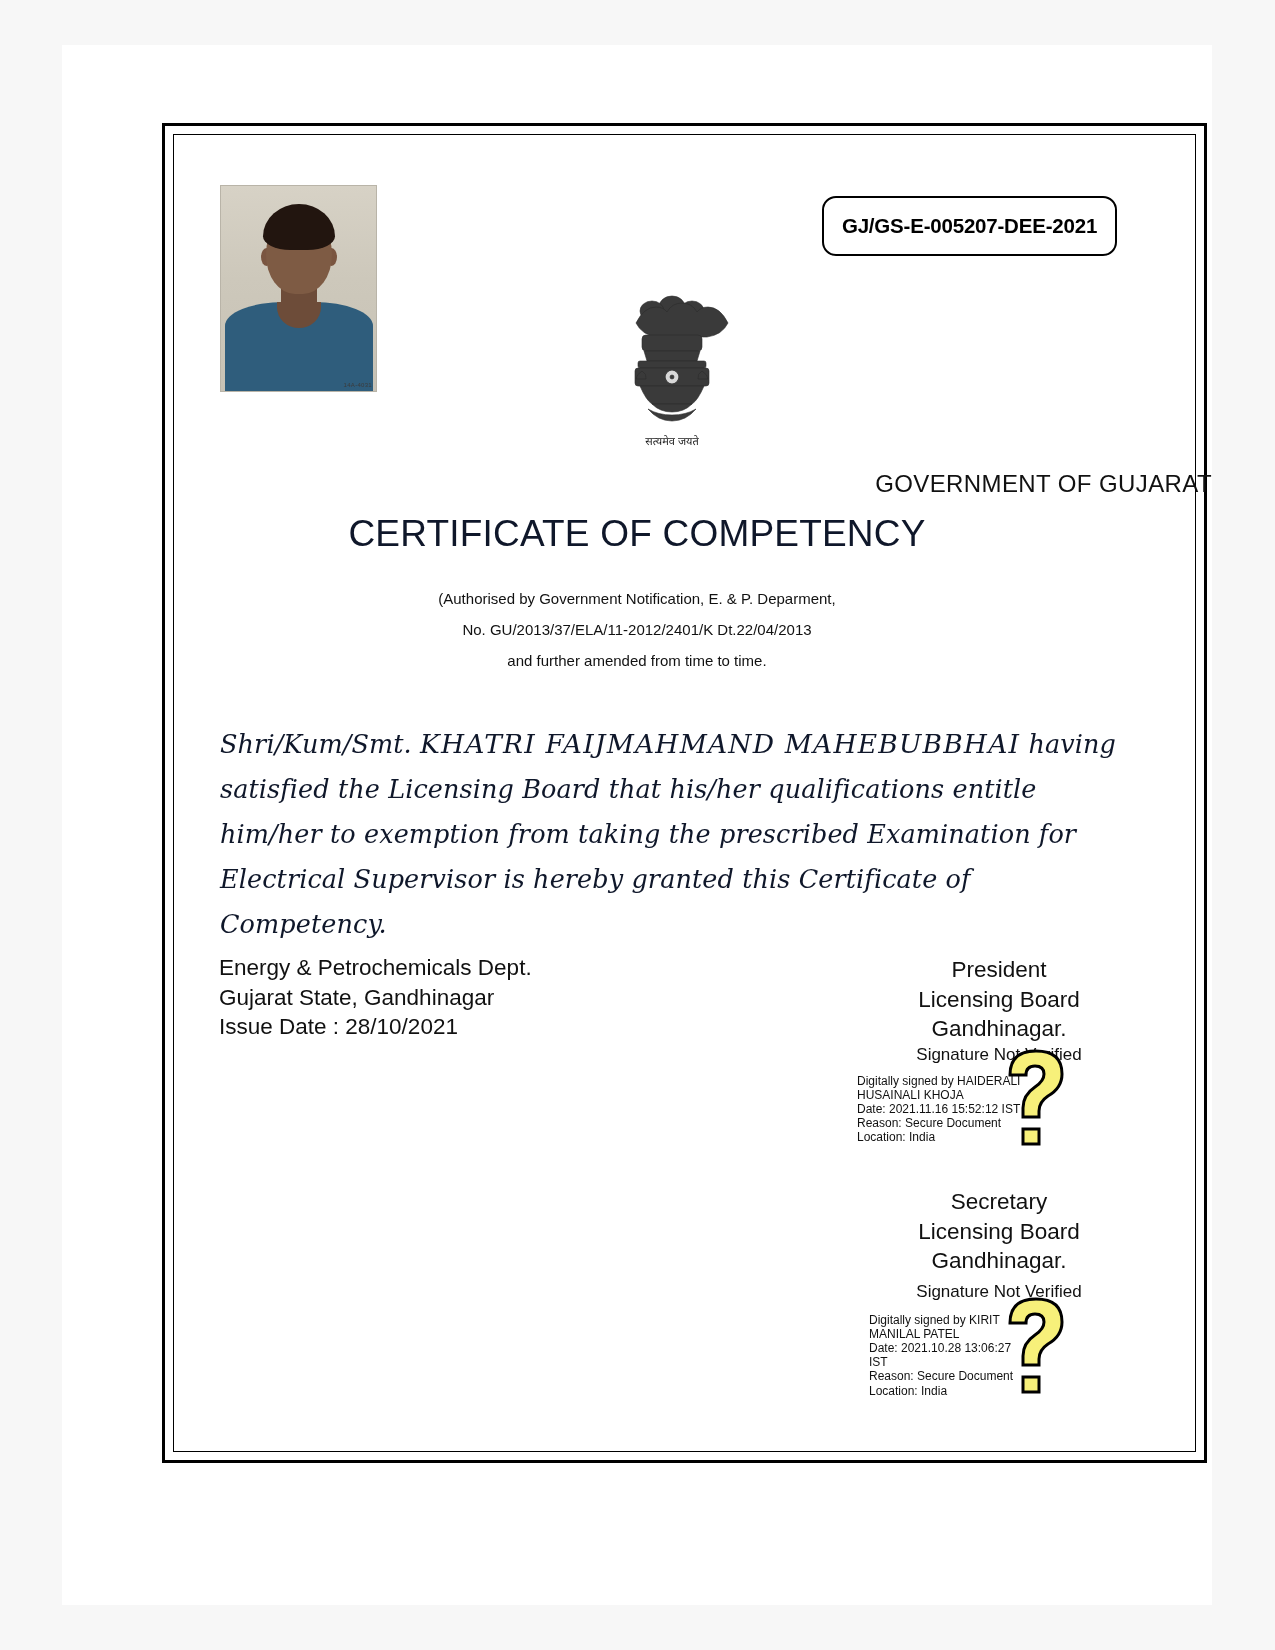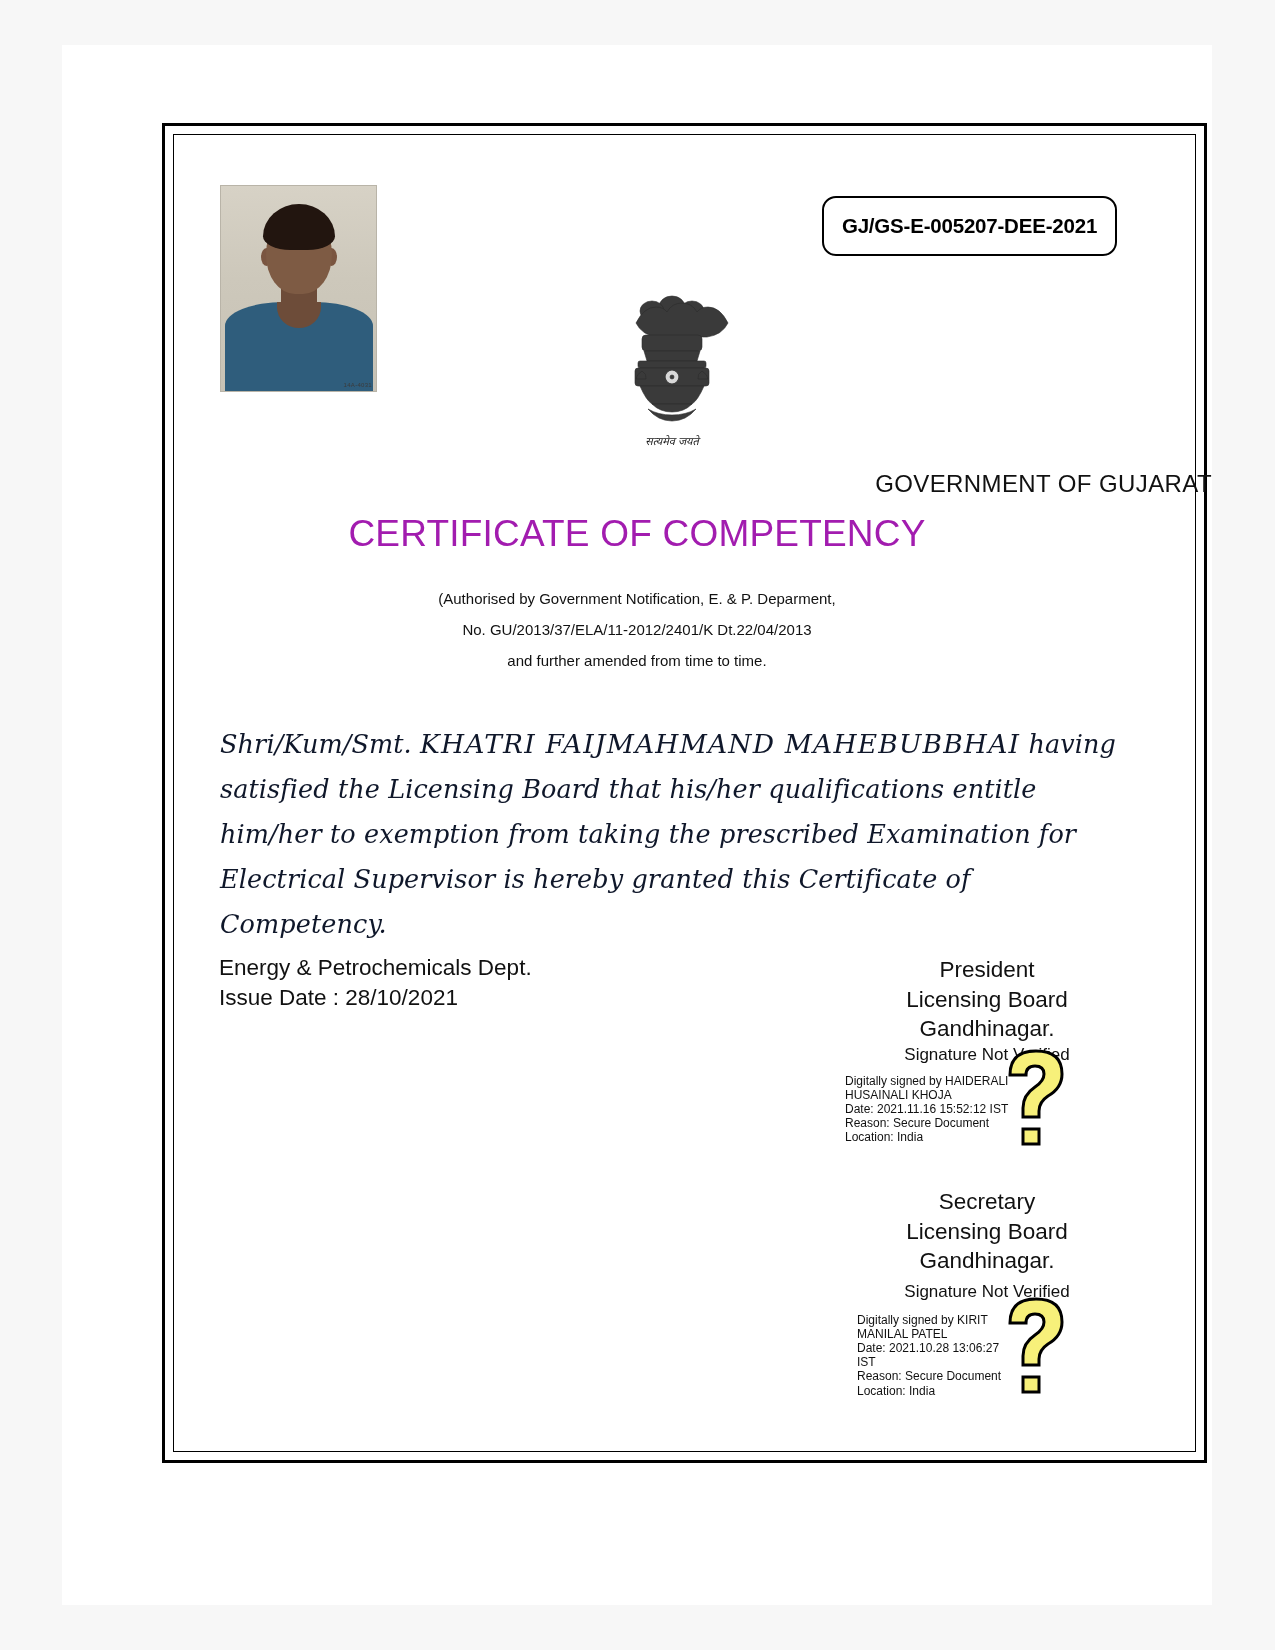--- a/index.html
+++ b/index.html
@@ -160,21 +160,20 @@
   }
 
   
   .emblem {
     position: absolute;
     left: 540px;
     top: 236px;
     width: 140px;
     height: 175px;
     text-align: center;
-    font-style: italic;
   }
   .emblem-cap {
     font-size: 11px;
     color: #1a1a1a;
     margin-top: -2px;
     font-family: "Liberation Sans", sans-serif;
   }
 
   
   .gov-line {
@@ -186,21 +185,21 @@
     letter-spacing: 0.4px;
     color: #111;
   }
   .title-line {
     position: absolute;
     left: 0; right: 0;
     top: 468px;
     text-align: center;
     font-size: 37px;
     letter-spacing: 0.2px;
-    color: #a21caf;
+    color: #0f172a;
   }
   .auth-block {
     position: absolute;
     left: 0; right: 0;
     top: 538px;
     text-align: center;
     font-size: 15px;
     line-height: 31px;
     color: #111;
   }
@@ -232,20 +231,21 @@
     font-size: 22.5px;
     line-height: 29.5px;
     color: #111;
   }
 
   
   .sig-block {
     position: absolute;
     width: 300px;
     text-align: center;
+    margin-left: 12px;
   }
   .sig-title {
     font-size: 22.5px;
     line-height: 29.5px;
     color: #111;
   }
   .sig-verify {
     font-size: 17px;
     color: #111;
     margin-top: 1px;
@@ -342,20 +342,21 @@
     <div class="auth-block">
       <div>(Authorised by Government Notification, E. &amp; P. Deparment,</div>
       <div>No. GU/2013/37/ELA/11-2012/2401/K Dt.22/04/2013</div>
       <div>and further amended from time to time.</div>
     </div>
 
     <div class="body-text"><span>Shri/Kum/Smt.</span> <span class="nm">KHATRI   FAIJMAHMAND   MAHEBUBBHAI</span><span> having satisfied the Licensing Board that his/her qualifications entitle him/her to exemption from taking the prescribed Examination for Electrical Supervisor is hereby granted this Certificate of Competency.</span></div>
 
     <div class="dept-block">
       <div>Energy &amp; Petrochemicals Dept.</div>
+      <div>Gujarat State, Gandhinagar</div>
       <div>Issue Date : 28/10/2021</div>
     </div>
 
     <div class="sig-block sig-president">
       <div class="sig-title">President</div>
       <div class="sig-title">Licensing Board</div>
       <div class="sig-title">Gandhinagar.</div>
       <div class="sig-verify">Signature Not Verified</div>
       <div class="sig-details">
         <div>Digitally signed by HAIDERALI</div>

